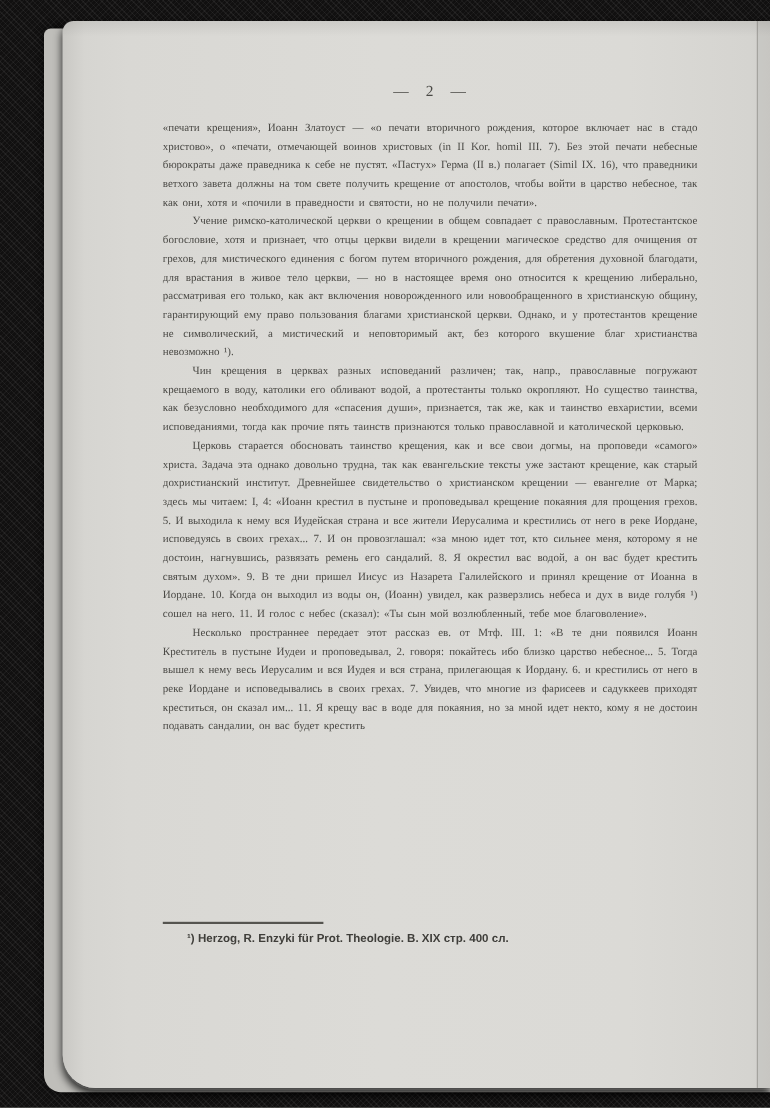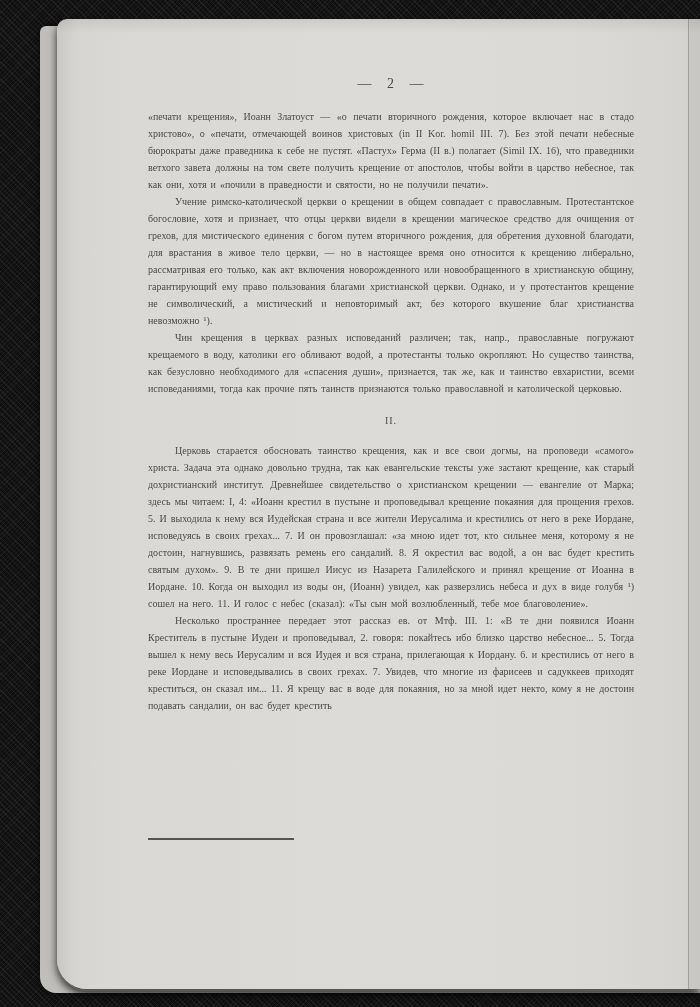--- a/index.html
+++ b/index.html
@@ -70,21 +70,21 @@
 <div class="page">
   <div class="fold-shade"></div>
   <div class="fold-line"></div>
 
   <div class="page-number">— 2 —</div>
 
   <div class="column">
     <p class="para no-indent">«печати крещения», Иоанн Златоуст — «о печати вторичного рождения, которое включает нас в стадо христово», о «печати, отмечающей воинов христовых (in II Kor. homil III. 7). Без этой печати небесные бюрократы даже праведника к себе не пустят. «Пастух» Герма (II в.) полагает (Simil IX. 16), что праведники ветхого завета должны на том свете получить крещение от апостолов, чтобы войти в царство небесное, так как они, хотя и «почили в праведности и святости, но не получили печати».</p>
     <p class="para">Учение римско-католической церкви о крещении в общем совпадает с православным. Протестантское богословие, хотя и признает, что отцы церкви видели в крещении магическое средство для очищения от грехов, для мистического единения с богом путем вторичного рождения, для обретения духовной благодати, для врастания в живое тело церкви, — но в настоящее время оно относится к крещению либерально, рассматривая его только, как акт включения новорожденного или новообращенного в христианскую общину, гарантирующий ему право пользования благами христианской церкви. Однако, и у протестантов крещение не символический, а мистический и неповторимый акт, без которого вкушение благ христианства невозможно ¹).</p>
     <p class="para">Чин крещения в церквах разных исповеданий различен; так, напр., православные погружают крещаемого в воду, католики его обливают водой, а протестанты только окропляют. Но существо таинства, как безусловно необходимого для «спасения души», признается, так же, как и таинство евхаристии, всеми исповеданиями, тогда как прочие пять таинств признаются только православной и католической церковью.</p>
-    <p class="para heading">II.</p>
     <p class="para">Церковь старается обосновать таинство крещения, как и все свои догмы, на проповеди «самого» христа. Задача эта однако довольно трудна, так как евангельские тексты уже застают крещение, как старый дохристианский институт. Древнейшее свидетельство о христианском крещении — евангелие от Марка; здесь мы читаем: I, 4: «Иоанн крестил в пустыне и проповедывал крещение покаяния для прощения грехов. 5. И выходила к нему вся Иудейская страна и все жители Иерусалима и крестились от него в реке Иордане, исповедуясь в своих грехах... 7. И он провозглашал: «за мною идет тот, кто сильнее меня, которому я не достоин, нагнувшись, развязать ремень его сандалий. 8. Я окрестил вас водой, а он вас будет крестить святым духом». 9. В те дни пришел Иисус из Назарета Галилейского и принял крещение от Иоанна в Иордане. 10. Когда он выходил из воды он, (Иоанн) увидел, как разверзлись небеса и дух в виде голубя ¹) сошел на него. 11. И голос с небес (сказал): «Ты сын мой возлюбленный, тебе мое благоволение».</p>
     <p class="para">Несколько пространнее передает этот рассказ ев. от Мтф. III. 1: «В те дни появился Иоанн Креститель в пустыне Иудеи и проповедывал, 2. говоря: покайтесь ибо близко царство небесное... 5. Тогда вышел к нему весь Иерусалим и вся Иудея и вся страна, прилегающая к Иордану. 6. и крестились от него в реке Иордане и исповедывались в своих грехах. 7. Увидев, что многие из фарисеев и садуккеев приходят креститься, он сказал им... 11. Я крещу вас в воде для покаяния, но за мной идет некто, кому я не достоин подавать сандалии, он вас будет крестить</p>
   </div>
 
   <div class="footer">
     <div class="fn-rule"></div>
+    <p class="footnote">¹) Herzog, R. Enzyki für Prot. Theologie. B. XIX стр. 400 сл.</p>
   </div>
 </div>
 
 </body></html>

